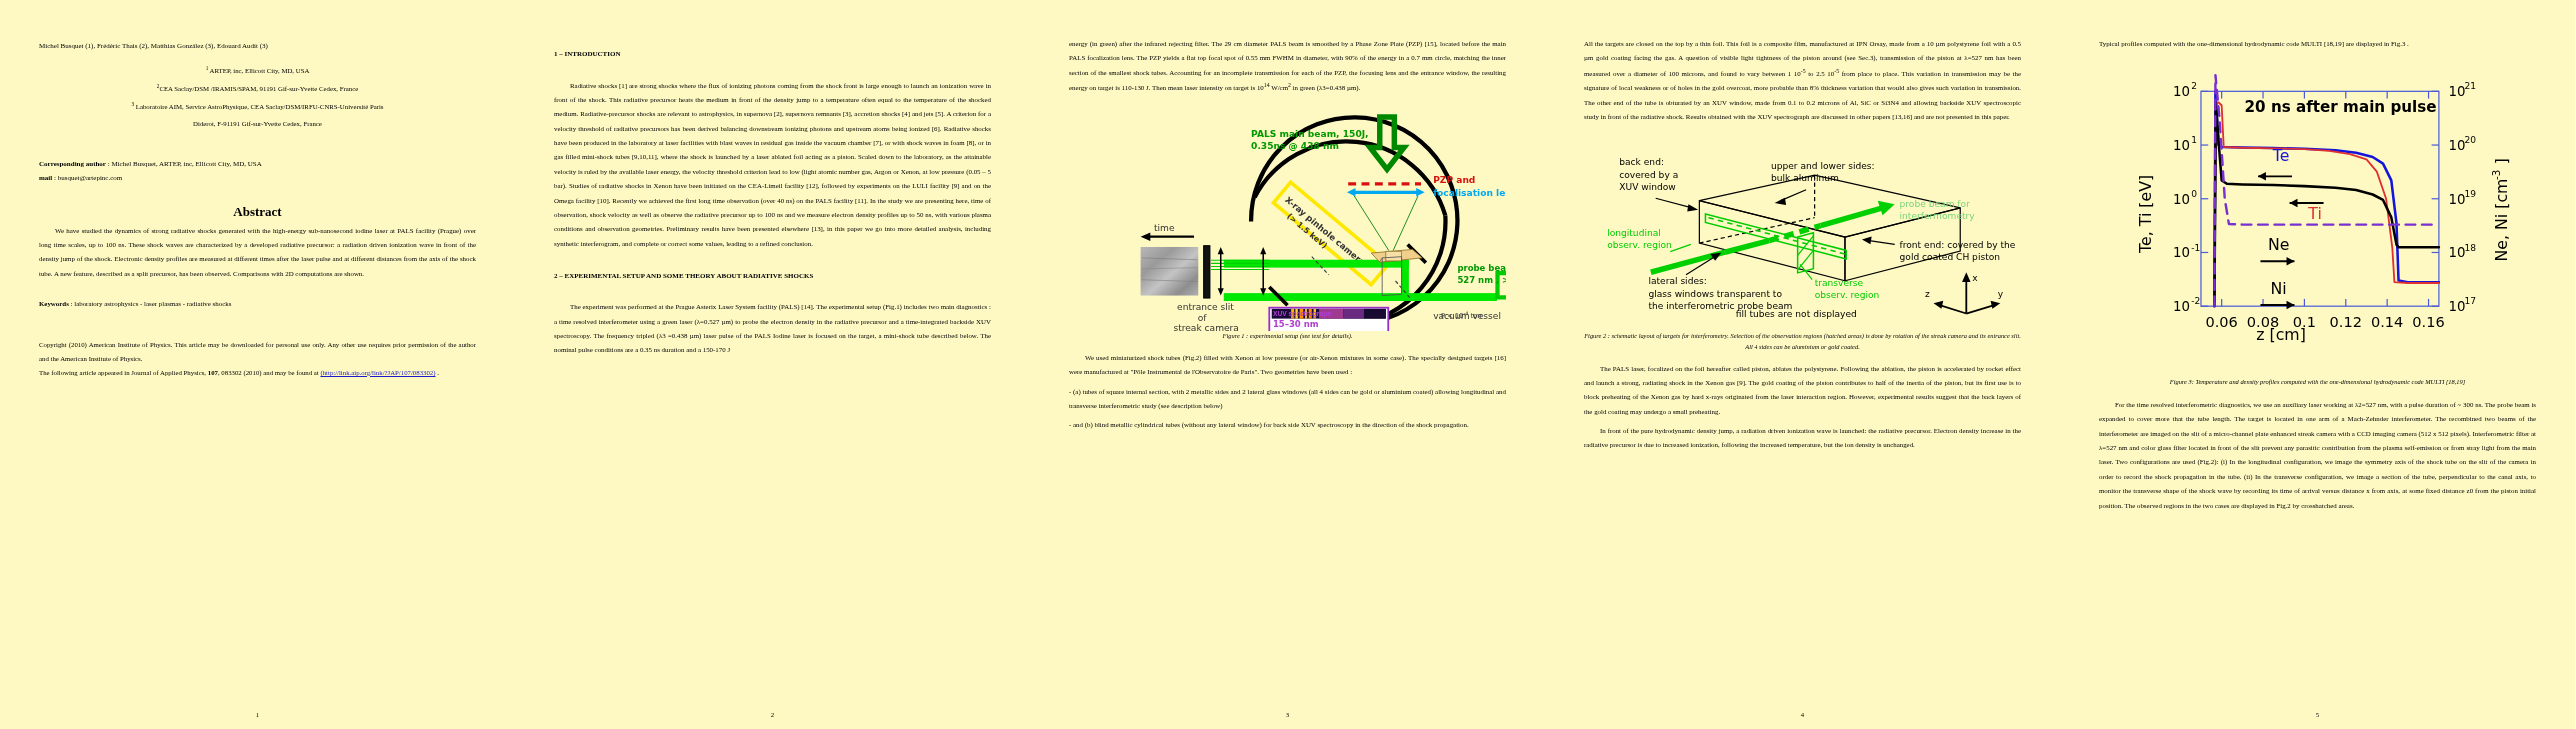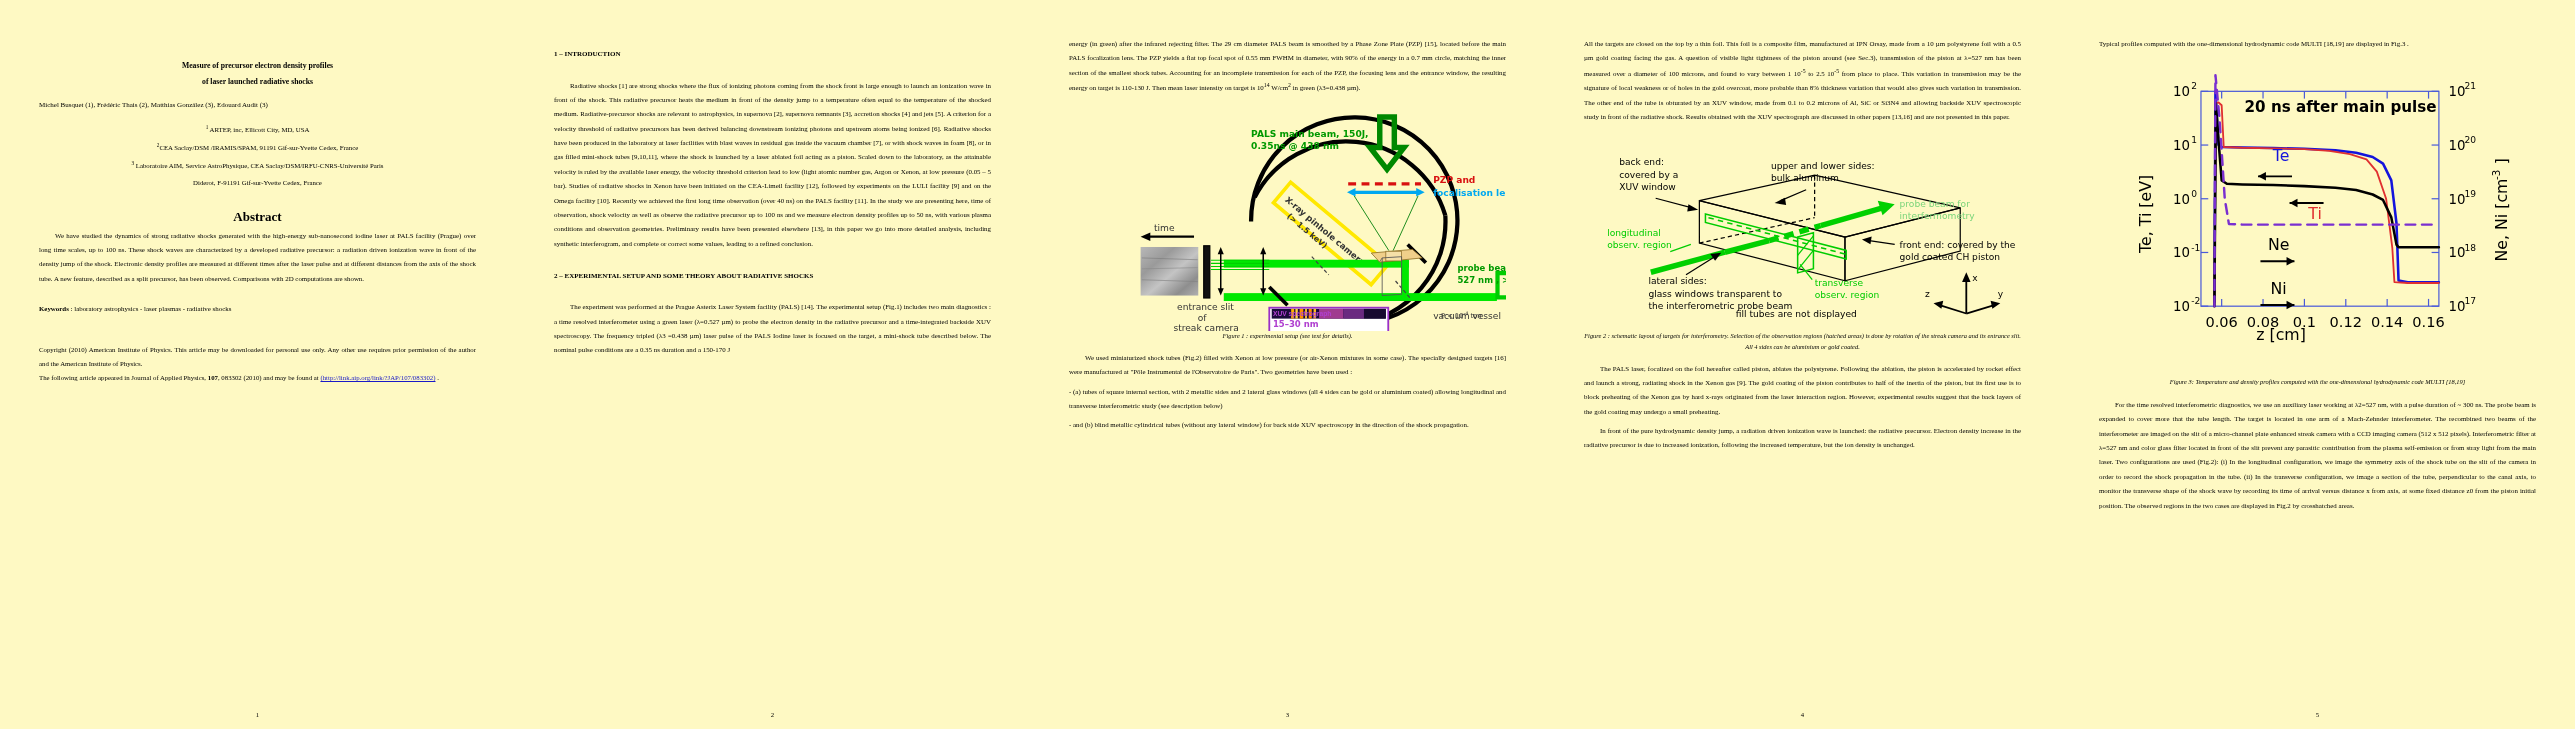--- a/index.html
+++ b/index.html
@@ -105,34 +105,34 @@
   }
   .figbox { width: 100%; }
   svg { display: block; }
 </style>
 </head>
 <body>
 
 <div id="sheet">
 
   <div class="page">
-    <div class="title">
-      <div>Measure of precursor electron density profiles</div>
-      <div>of laser launched radiative shocks</div>
-    </div>
 
     <div class="authors">Michel Busquet (1), Frédéric Thais (2), Matthias González (3), Edouard Audit (3)</div>
 
     <div class="affil">
       <div><sup>1</sup><span> ARTEP, inc, Ellicott City, MD, USA</span></div>
       <div><sup>2</sup><span>CEA Saclay/DSM /IRAMIS/SPAM, 91191 Gif-sur-Yvette Cedex, France</span></div>
       <div><sup>3</sup><span> Laboratoire AIM, Service AstroPhysique, CEA Saclay/DSM/IRFU-CNRS-Université Paris</span></div>
       <div>Diderot, F-91191 Gif-sur-Yvette Cedex, France</div>
     </div>
 
+    <div class="corr">
+      <div><b>Corresponding author</b><span> : Michel Busquet, ARTEP, inc, Ellicott City, MD, USA</span></div>
+      <div><b>mail</b><span> : busquet@artepinc.com</span></div>
+    </div>
 
     <div class="abs-h">Abstract</div>
     <p class="body">We have studied the dynamics of strong radiative shocks generated with the high-energy sub-nanosecond iodine laser at PALS facility (Prague) over long time scales, up to 100 ns. These shock waves are characterized by a developed radiative precursor: a radiation driven ionization wave in front of the density jump of the shock. Electronic density profiles are measured at different times after the laser pulse and at different distances from the axis of the shock tube. A new feature, described as a split precursor, has been observed. Comparisons with 2D computations are shown.</p>
 
     <p class="kw"><b>Keywords</b><span> : laboratory astrophysics - laser plasmas - radiative shocks</span></p>
 
     <div class="copy">
       <div style="text-align:justify">Copyright (2010) American Institute of Physics. This article may be downloaded for personal use only. Any other use requires prior permission of the author and the American Institute of Physics.</div>
       <div style="text-align:justify;margin-top:0">
         <span>The following article appeared in  Journal of Applied Physics, </span><b>107</b><span>, 083302 (2010) and may be found at </span><a class="link" href="#">(http://link.aip.org/link/?JAP/107/083302)</a><span> .</span>

